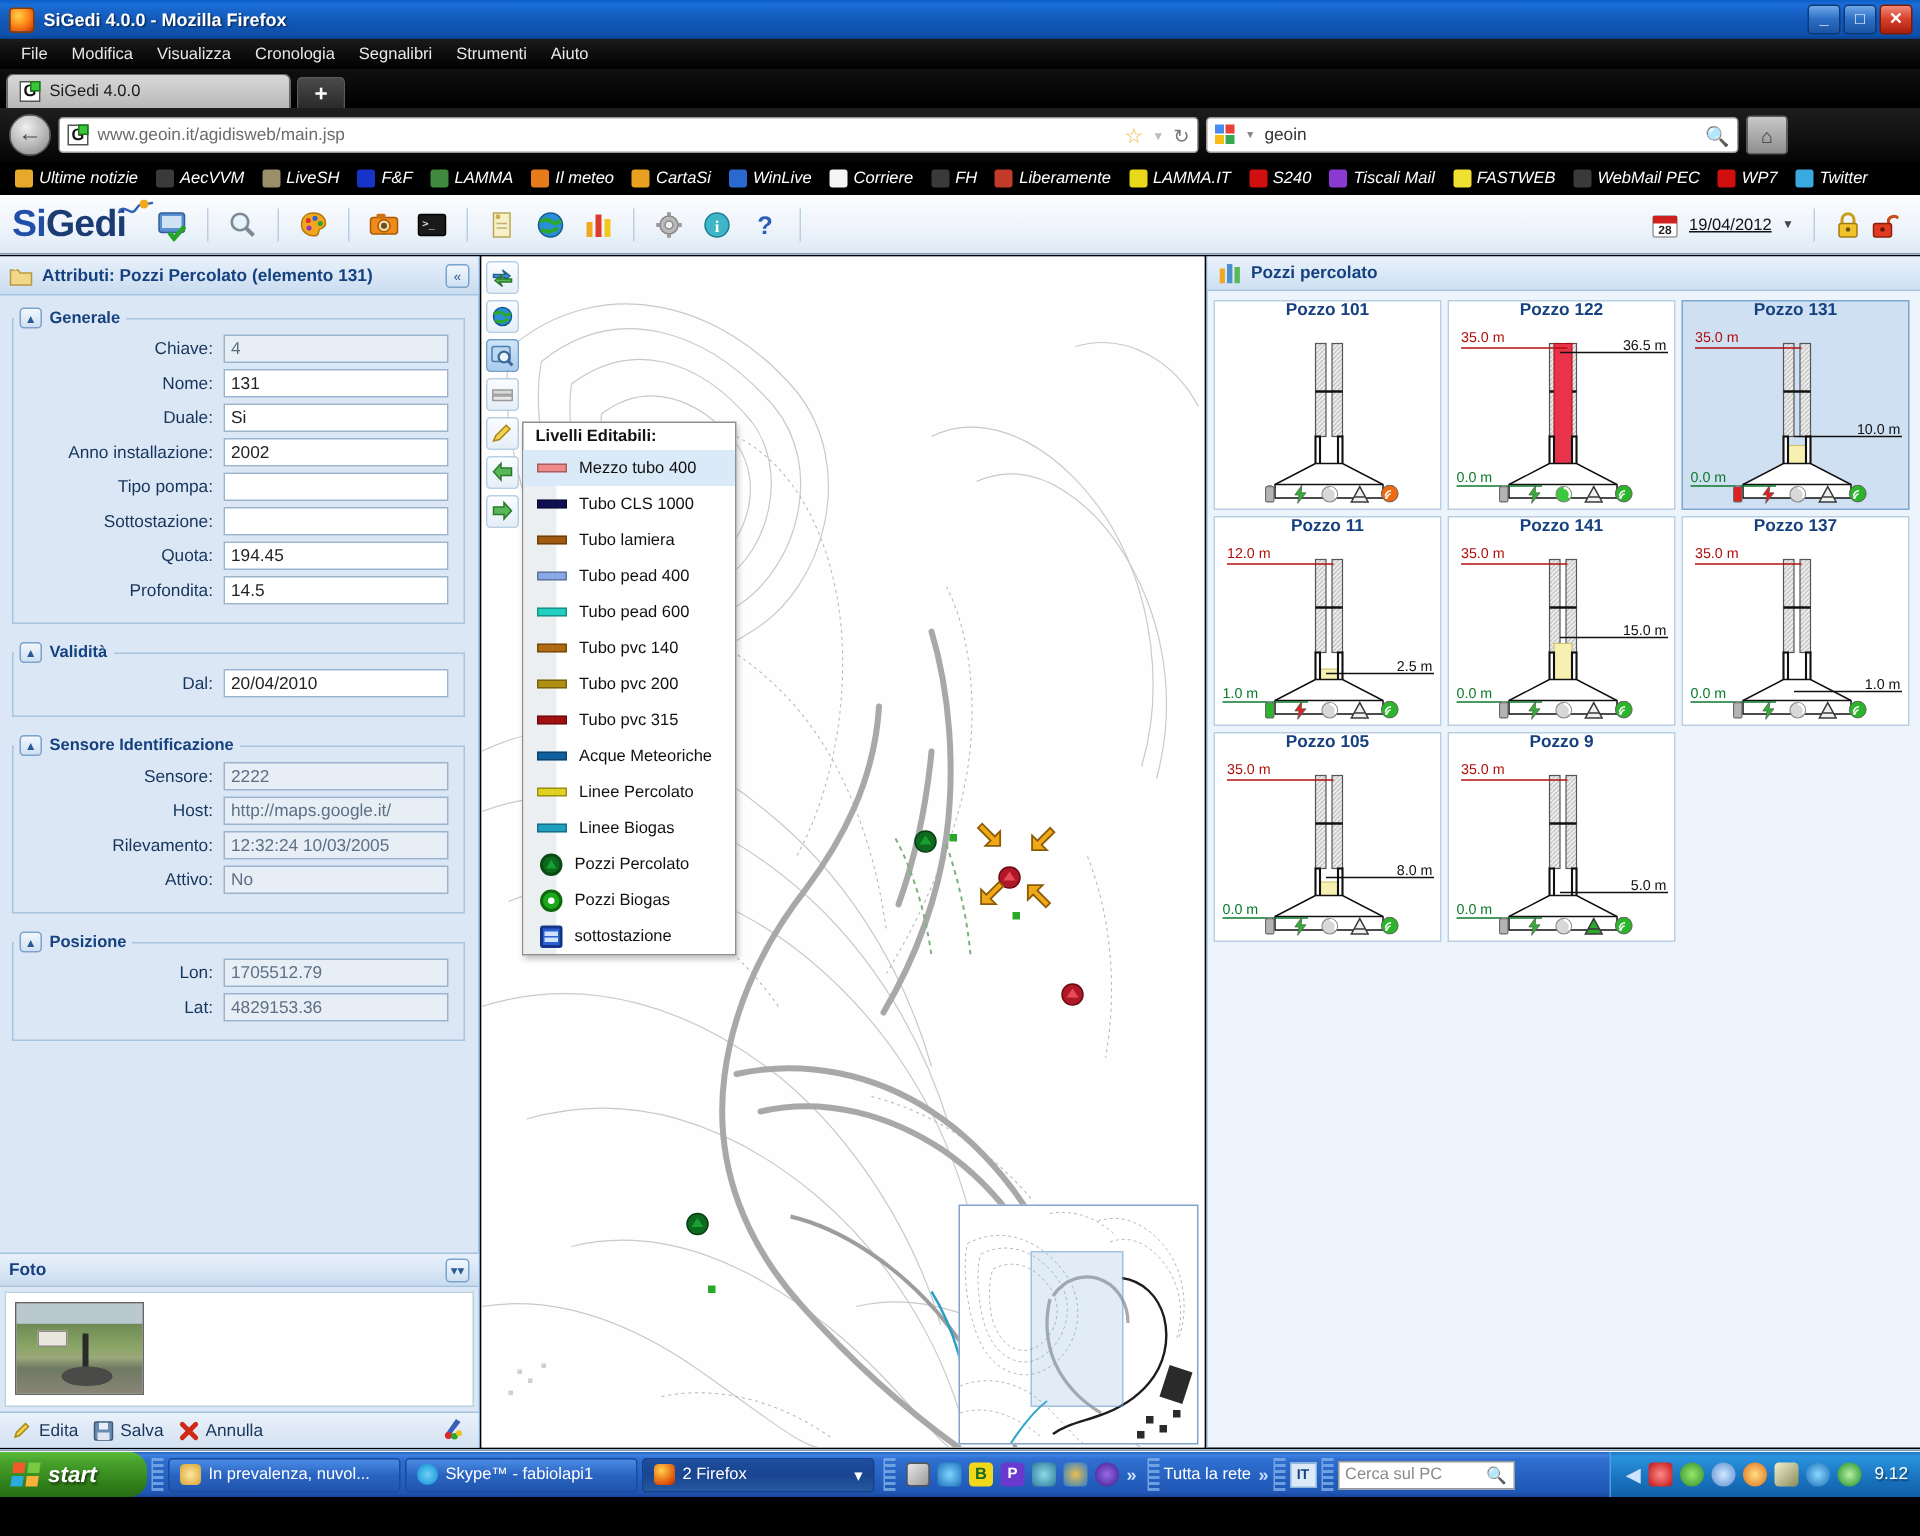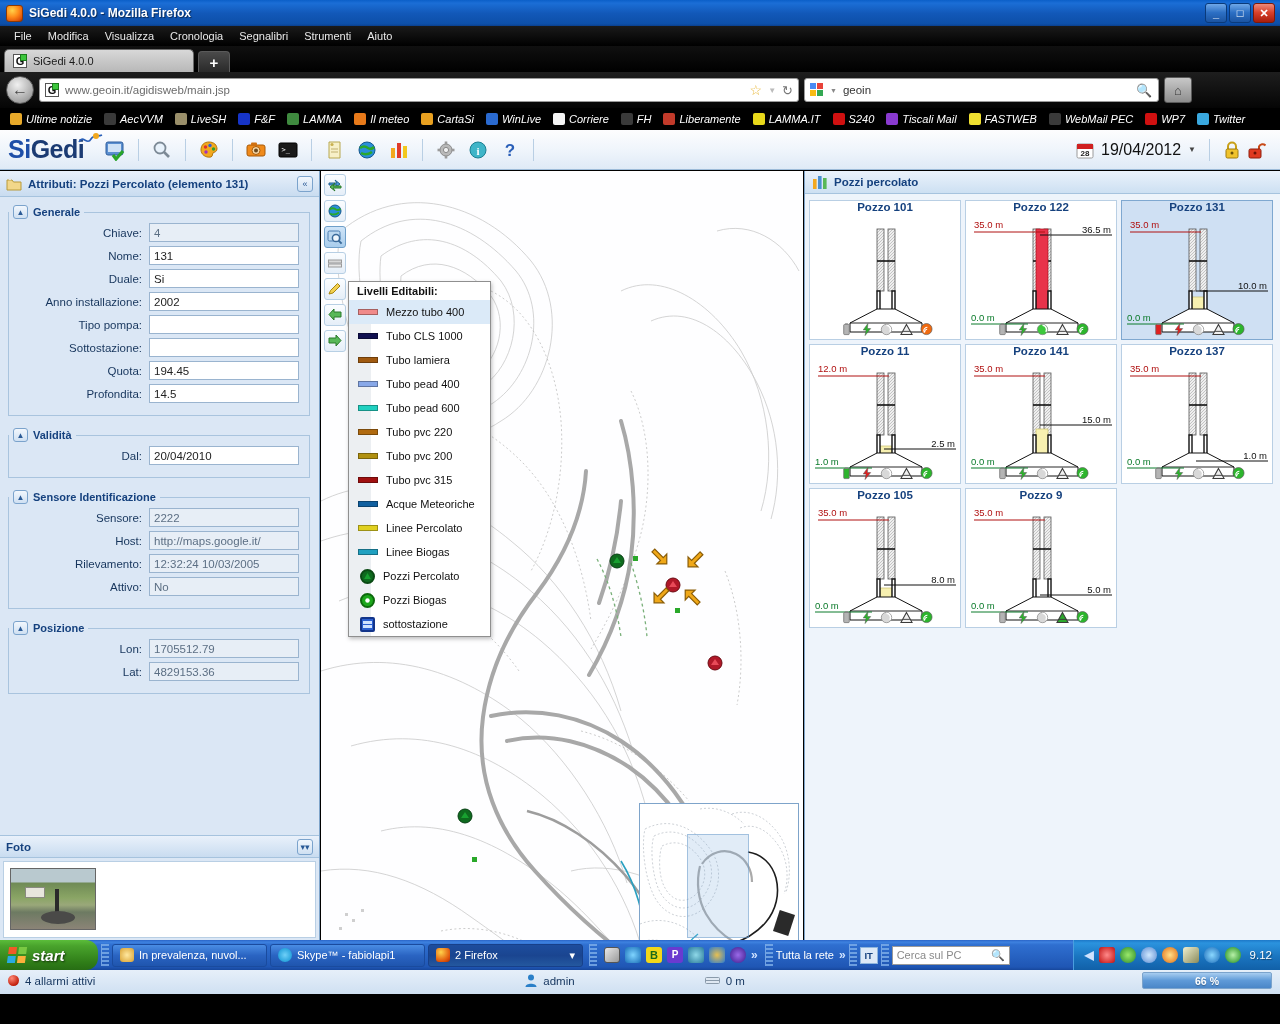--- a/index.html
+++ b/index.html
@@ -124,21 +124,21 @@
   }
   .logo { font-size: 25px; font-weight: bold; letter-spacing: -.5px; margin-right: 14px; position: relative; }
   .logo .s1 { color: #1f4fa8; } .logo .s2 { color: #1b3b73; }
   .logo .swoosh { position:absolute; right:-20px; top:-2px; width:26px;height:14px; }
   .tbtn {
     width: 30px; height: 30px; border-radius: 4px;
     display: flex; align-items: center; justify-content: center; position: relative;
   }
   .tsep { width: 1px; height: 22px; background: #b9cfe4; margin: 0 6px; }
   .tb-right { margin-left: auto; display: flex; align-items: center; gap: 7px; padding-right: 6px; }
-  .tb-date { font-size: 16px; color: #111; }
+  .tb-date { font-size: 11px; color: #111; text-decoration: underline; }
 
   
   .leftpanel {
     position: absolute; left: 0; top: 171px; width: 320px; height: 794px;
     background: #dbe7f5; border-right: 1px solid #7ea4ca;
     display: flex; flex-direction: column;
   }
   .lp-header {
     height: 26px; background: linear-gradient(180deg,#e9f1fb,#c9dcf0);
     border-bottom: 1px solid #a6c3de; display: flex; align-items: center;
@@ -274,21 +274,21 @@
   .alarm-dot { width: 11px; height: 11px; border-radius: 50%; background: radial-gradient(circle at 35% 30%,#ff8a78,#c21f0c 70%,#8a1305); }
   .zoombox {
     margin-left: auto; width: 130px; height: 17px; border: 1px solid #7ba3cc; border-radius: 2px;
     background: linear-gradient(180deg,#a8cdf0,#5f9ad8 50%,#4a86c8);
     color: #fff; font-weight: bold; font-size: 10.5px;
     display: flex; align-items: center; justify-content: center; text-shadow: 0 1px 1px rgba(0,0,0,.3);
   }
 
   
   .taskbar {
-    position: absolute; left: 0; top: 940px; width: 1280px; height: 30px;
+    position: absolute; left: 0; top: 968px; width: 1280px; height: 30px;
     background: linear-gradient(180deg,#2a64c8 0%,#3e82e0 7%,#2f6fd0 16%,#1f56b4 90%,#17479c 100%);
     display: flex; align-items: center;
   }
   .startbtn {
     width: 98px; height: 30px;
     background: linear-gradient(180deg,#5bbd3a 0%,#49a32c 20%,#2f7d18 75%,#276d14 100%);
     border-radius: 0 12px 12px 0; display: flex; align-items: center; gap: 6px;
     padding-left: 8px; color: #fff; font-size: 15px; font-style: italic; font-weight: bold;
     text-shadow: 1px 1px 2px rgba(0,0,0,.6);
   }
@@ -887,21 +887,21 @@
           <div class="lm-item">
             <span class="lm-swatch" style="background: rgb(136, 168, 232); border: 1px solid rgba(0, 0, 0, 0.3);"></span>
             <span>Tubo pead 400</span>
           </div>
           <div class="lm-item">
             <span class="lm-swatch" style="background: rgb(32, 208, 192); border: 1px solid rgba(0, 0, 0, 0.3);"></span>
             <span>Tubo pead 600</span>
           </div>
           <div class="lm-item">
             <span class="lm-swatch" style="background: rgb(176, 106, 16); border: 1px solid rgba(0, 0, 0, 0.3);"></span>
-            <span>Tubo pvc 220</span>
+            <span>Tubo pvc 140</span>
           </div>
           <div class="lm-item">
             <span class="lm-swatch" style="background: rgb(176, 144, 16); border: 1px solid rgba(0, 0, 0, 0.3);"></span>
             <span>Tubo pvc 200</span>
           </div>
           <div class="lm-item">
             <span class="lm-swatch" style="background: rgb(160, 16, 16); border: 1px solid rgba(0, 0, 0, 0.3);"></span>
             <span>Tubo pvc 315</span>
           </div>
           <div class="lm-item">

